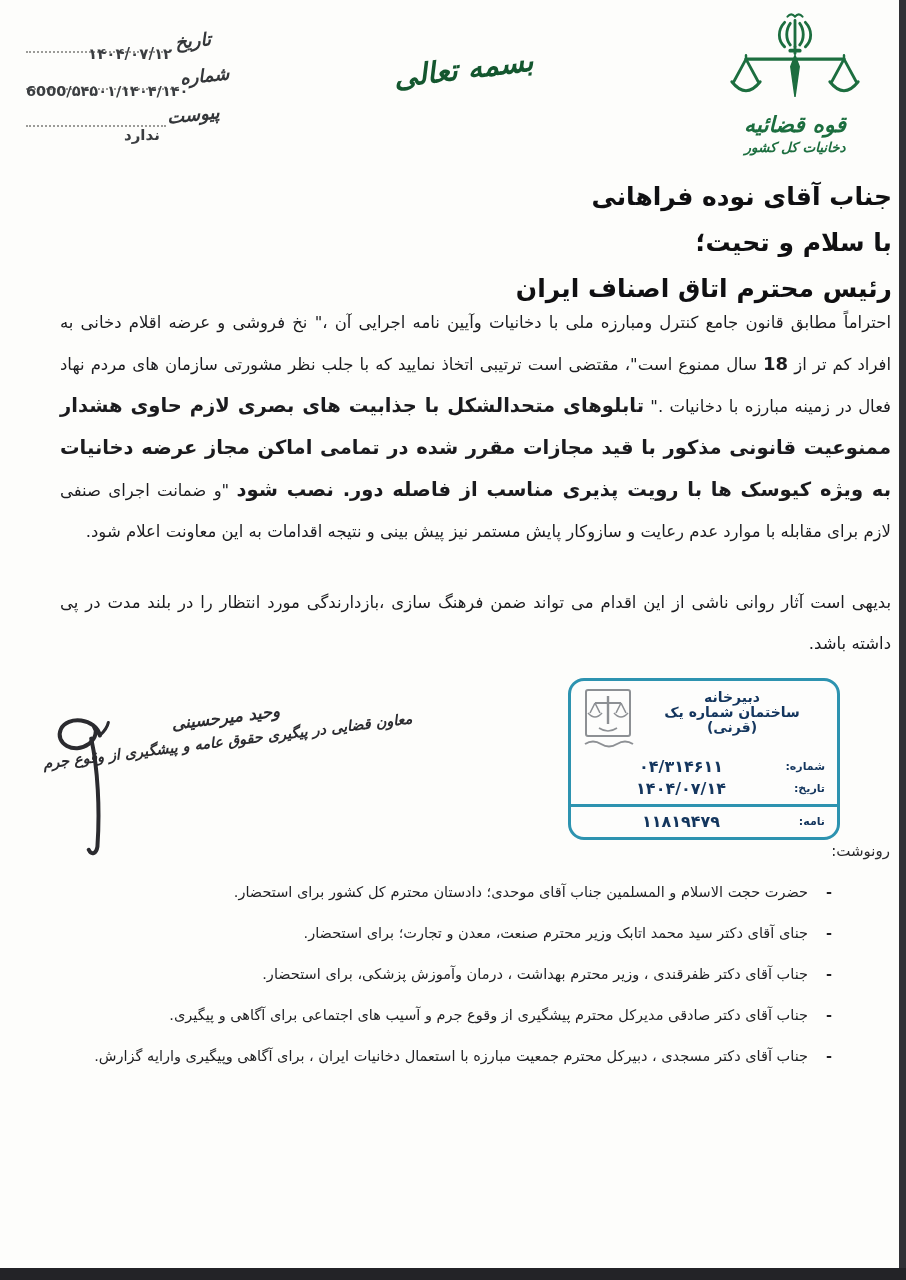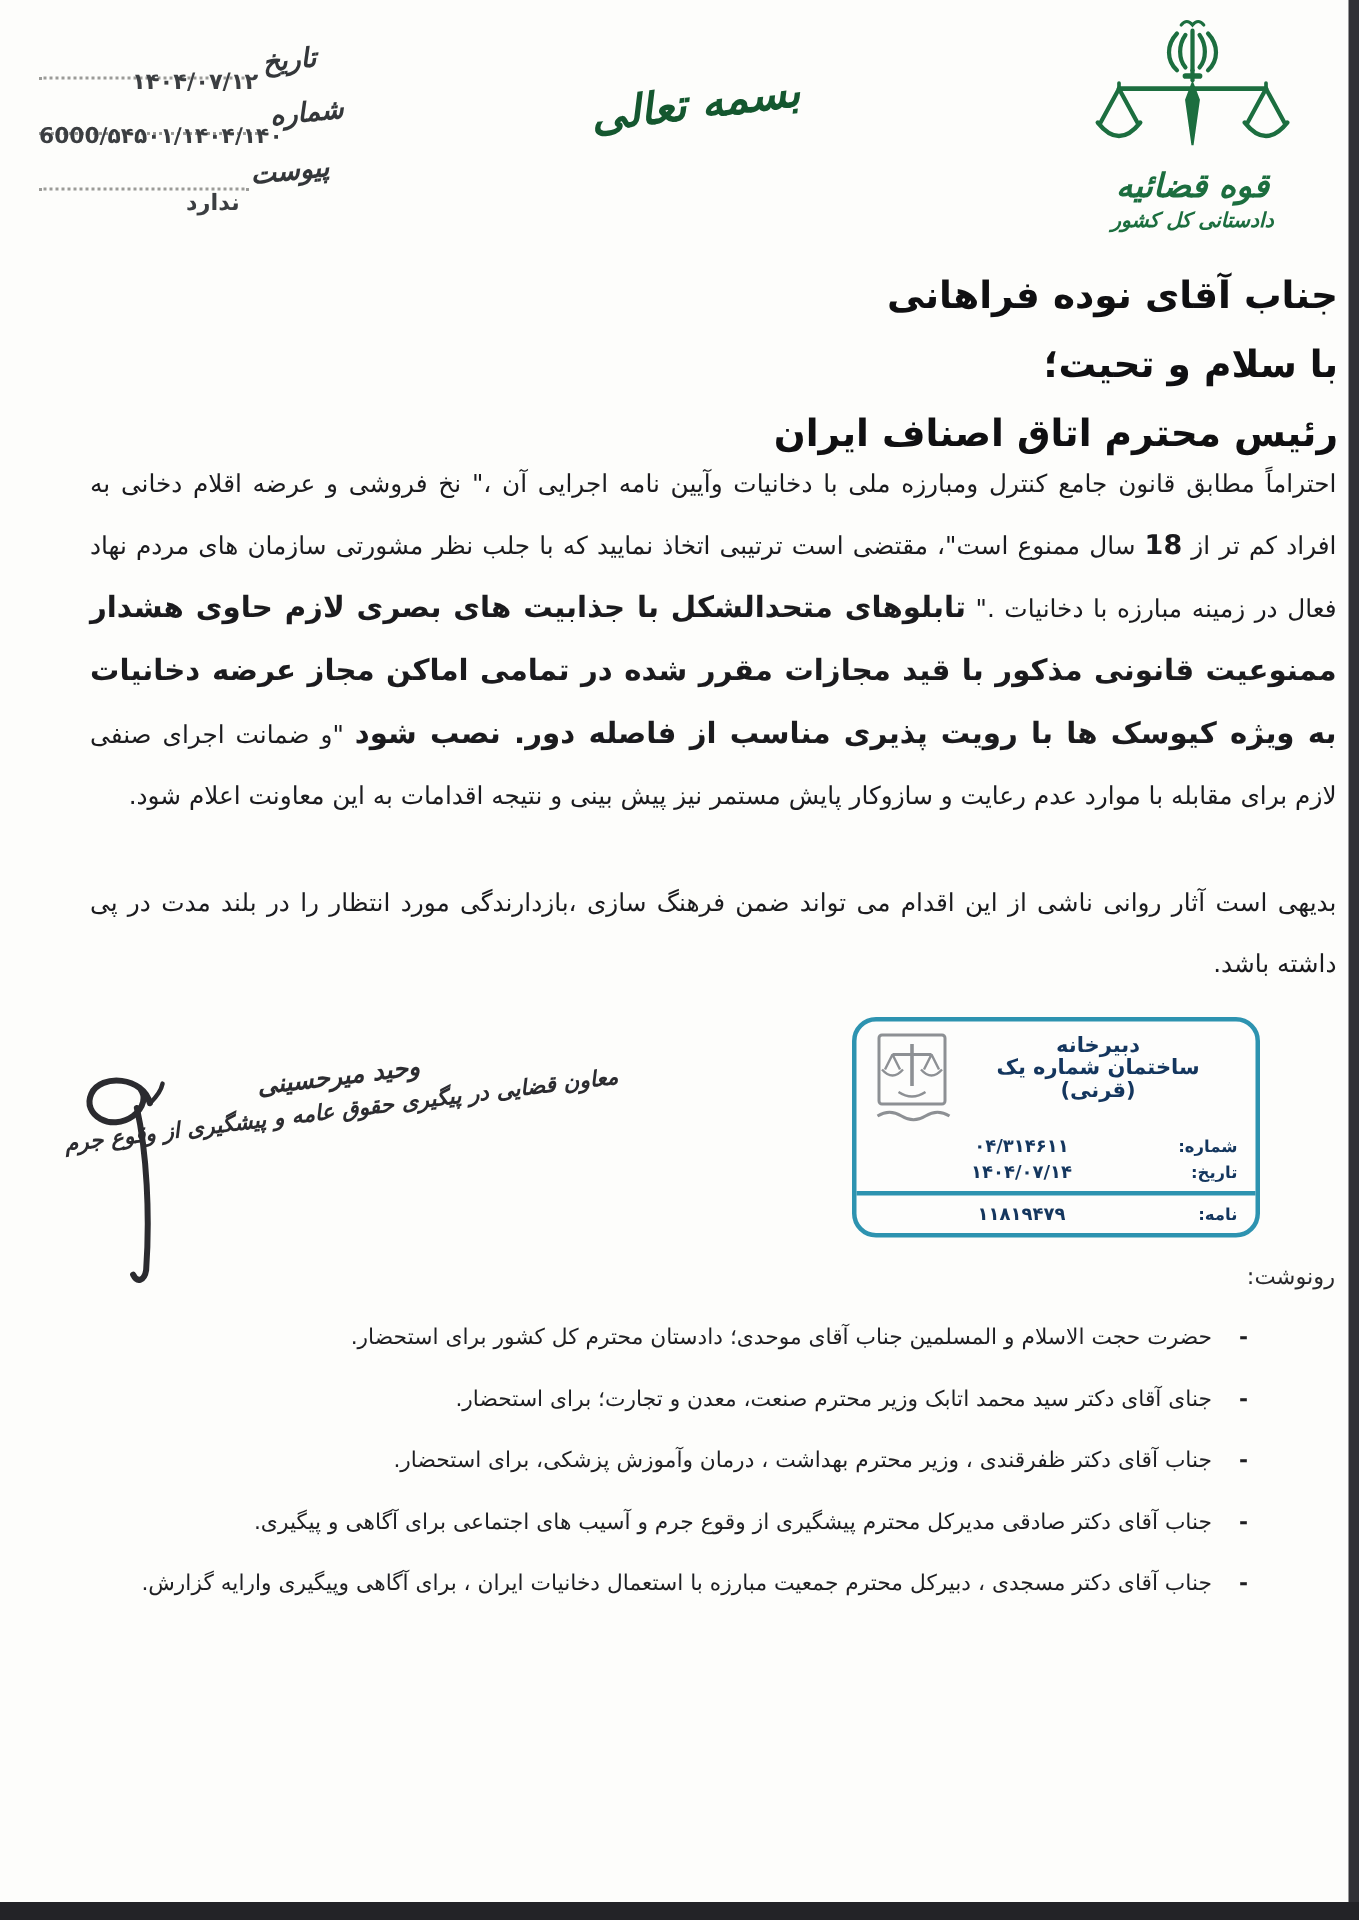--- a/index.html
+++ b/index.html
@@ -66,21 +66,21 @@
   .stamp {
     position:absolute; top:678px; right:66px; width:272px;
     border:3.5px solid var(--stamp-border,#2d93b0); border-radius:16px;
     color:var(--stamp-text,#14365e); padding:7px 8px 6px; background:rgba(255,255,255,.25);
   }
   .stamp-head { display:flex; align-items:flex-start; }
   .stamp-head-text { flex:1; text-align:center; font-size:14px; font-weight:700; line-height:15px; padding-top:2px; }
   .stamp-emblem { width:56px; padding-left:2px; }
   .stamp-row { display:flex; align-items:center; padding:3px 4px 0; }
   .stamp-label { font-size:11px; font-weight:700; width:46px; }
-  .stamp-value { flex:1; text-align:center; font-size:12px; font-weight:700; letter-spacing:1px; direction:ltr; }
+  .stamp-value { flex:1; text-align:center; font-size:16px; font-weight:700; letter-spacing:1px; direction:ltr; }
   .stamp-divider { border-top:3px solid var(--stamp-border,#2d93b0); margin:6px -8px 2px; }
 
   
   .cc { position:absolute; top:842px; right:16px; left:58px; }
   .cc-title { font-size:15px; color:#2a2a2d; margin-bottom:22px; }
   .cc ul { list-style:none; }
   .cc li { position:relative; padding-right:82px; margin-bottom:21px; font-size:14.5px; line-height:20px; color:#1f1f22; }
   .cc li::before { content:"-"; position:absolute; right:58px; top:0; font-weight:700; }
 </style>
 </head>
@@ -129,21 +129,21 @@
 
       <path d="M70,46 L74.5,58 L70,90 L65.5,58 Z" fill="#1c6e3f" stroke-width="1.5"></path>
 
       <path d="M18,50 L5,74 M18,50 L31,74"></path>
       <path d="M3,74 Q18,93 33,74" stroke-width="3.2"></path>
 
       <path d="M122,50 L109,74 M122,50 L135,74"></path>
       <path d="M107,74 Q122,93 137,74" stroke-width="3.2"></path>
     </svg>
     <div class="org-name">قوه قضائیه</div>
-    <div class="org-sub">دادستانی کل کشور</div>
+    <div class="org-sub">دخانیات کل کشور</div>
   </div>
 
   <div class="recipient">
     <div>جناب آقای نوده فراهانی</div>
     <div>با سلام و تحیت؛</div>
     <div>رئیس محترم اتاق اصناف ایران</div>
   </div>
 
   <div class="body-text">
     <p class="p1"><span>احتراماً مطابق قانون جامع کنترل ومبارزه ملی با دخانیات وآیین نامه اجرایی آن ،" نخ فروشی و عرضه اقلام دخانی به افراد کم تر از </span><span class="num">18</span><span> سال ممنوع است"، مقتضی است ترتیبی اتخاذ نمایید که با جلب نظر مشورتی سازمان های مردم نهاد فعال در زمینه مبارزه با دخانیات ." </span><span class="emph">تابلوهای متحدالشکل با جذابیت های بصری لازم حاوی هشدار ممنوعیت قانونی مذکور با قید مجازات مقرر شده در تمامی اماکن مجاز عرضه دخانیات به ویژه کیوسک ها با رویت پذیری مناسب از فاصله دور. نصب شود</span><span> "و ضمانت اجرای صنفی لازم  برای مقابله با موارد عدم رعایت  و سازوکار  پایش مستمر نیز پیش بینی و نتیجه اقدامات به این معاونت اعلام شود.</span></p>

